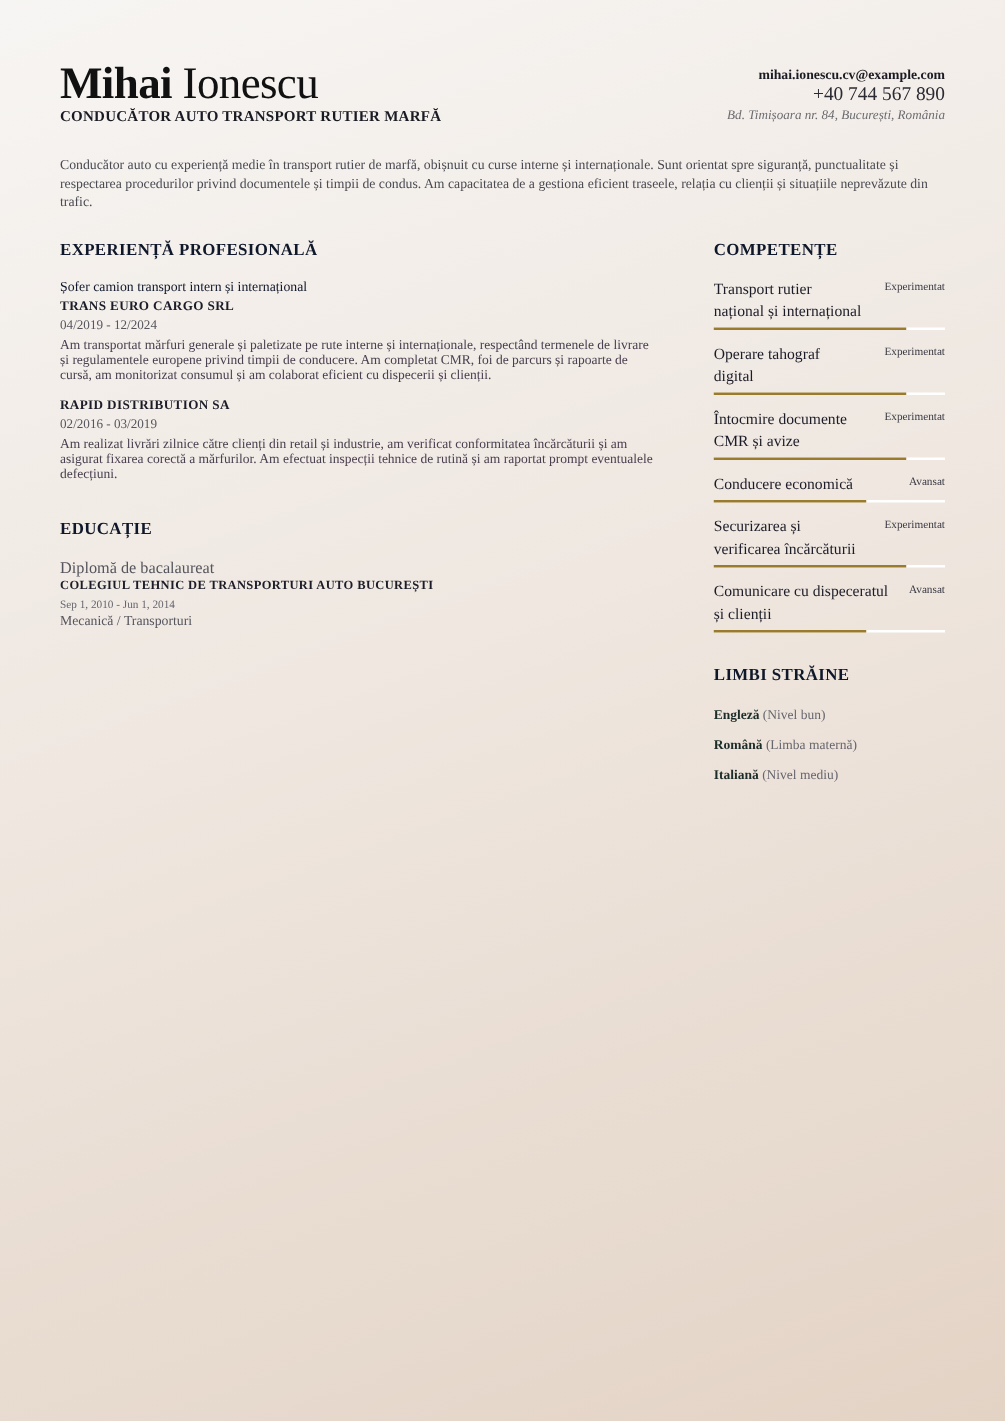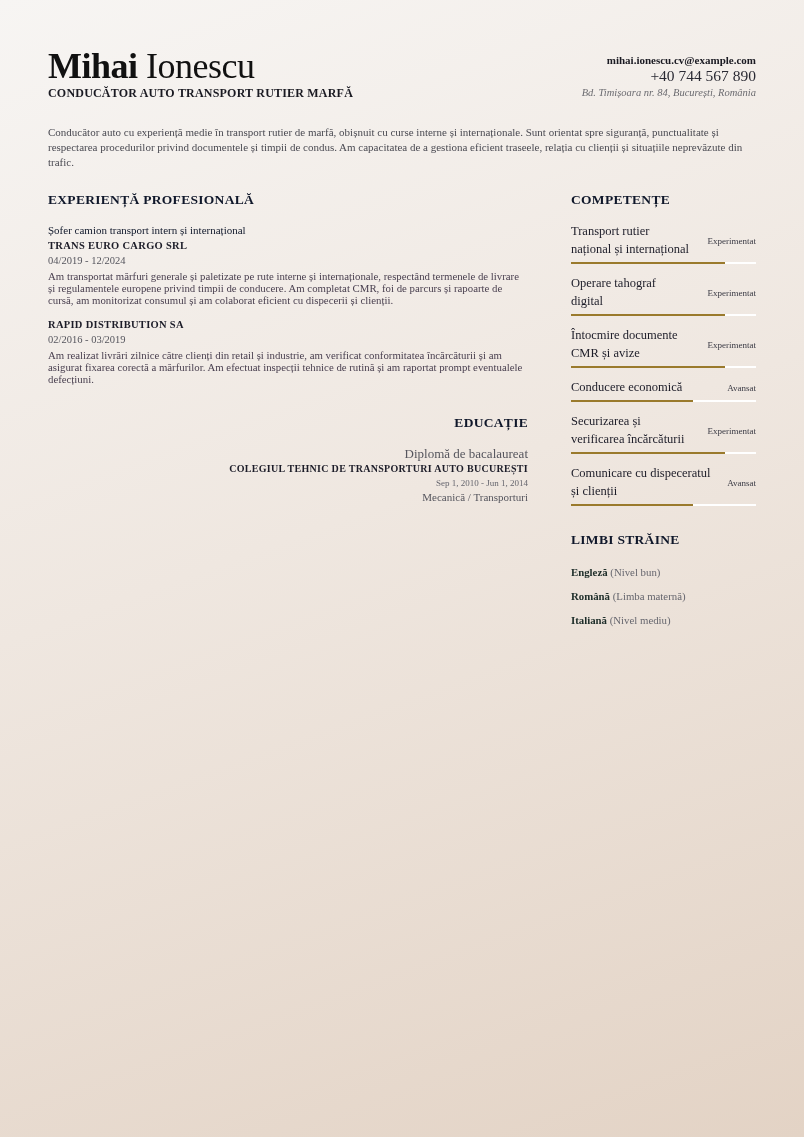--- a/index.html
+++ b/index.html
@@ -31,30 +31,30 @@
 
   .section-title { font-family: "Liberation Serif", serif; font-weight: bold; font-size: 13.5px; letter-spacing: 0.3px; color: #0f172a; }
 
   .job { margin-top: 14px; }
   .job + .job { margin-top: 12px; }
   .job-role { font-family: "Liberation Serif", serif; font-size: 11px; color: #0f172a; line-height: 17px; }
   .job-company { font-family: "Liberation Serif", serif; font-weight: bold; font-size: 10.5px; color: #1c1c28; letter-spacing: 0.3px; line-height: 14px; }
   .job-dates { font-family: "Liberation Serif", serif; font-size: 10.5px; color: #55555d; line-height: 15px; }
   .job-desc { font-family: "Liberation Serif", serif; font-size: 10.8px; line-height: 12px; color: #4a4050; margin-top: 2px; }
 
-  .education { margin-top: 30px; text-align: right; }
+  .education { margin-top: 30px; }
   .edu-item { margin-top: 14px; }
   .edu-degree { font-family: "Liberation Serif", serif; font-size: 13px; color: #55555d; line-height: 17px; }
   .edu-school { font-family: "Liberation Serif", serif; font-weight: bold; font-size: 10px; letter-spacing: 0.3px; color: #1c1c28; line-height: 14px; }
   .edu-dates { font-family: "Liberation Serif", serif; font-size: 9px; color: #66666e; line-height: 14px; }
   .edu-field { font-family: "Liberation Serif", serif; font-size: 11px; color: #55555d; line-height: 14px; }
 
   .skills { margin-top: 14px; }
   .skill { margin-bottom: 10px; }
-  .skill-head { display: flex; justify-content: space-between; align-items: center; }
+  .skill-head { display: flex; justify-content: space-between; align-items: flex-start; }
   .skill-name { font-family: "Liberation Serif", serif; font-size: 12.5px; line-height: 18px; color: #1c1c28; width: 120px; }
   .skill-name.wide { width: 140px; }
   .skill-level { font-family: "Liberation Serif", serif; font-size: 9px; color: #3a3a44; padding-top: 2px; white-space: nowrap; }
   .skill-bar { height: 2px; background: #ffffff; margin-top: 4px; position: relative; }
   .skill-fill { position: absolute; left: 0; top: 0; height: 2px; background: #9a7a2c; }
 
   .langs { margin-top: 26px; }
   .lang-list { margin-top: 12px; }
   .lang { font-family: "Liberation Serif", serif; font-size: 10.8px; line-height: 24px; color: #66666e; }
   .lang .lang-name { font-weight: bold; color: #1c2c28; }

